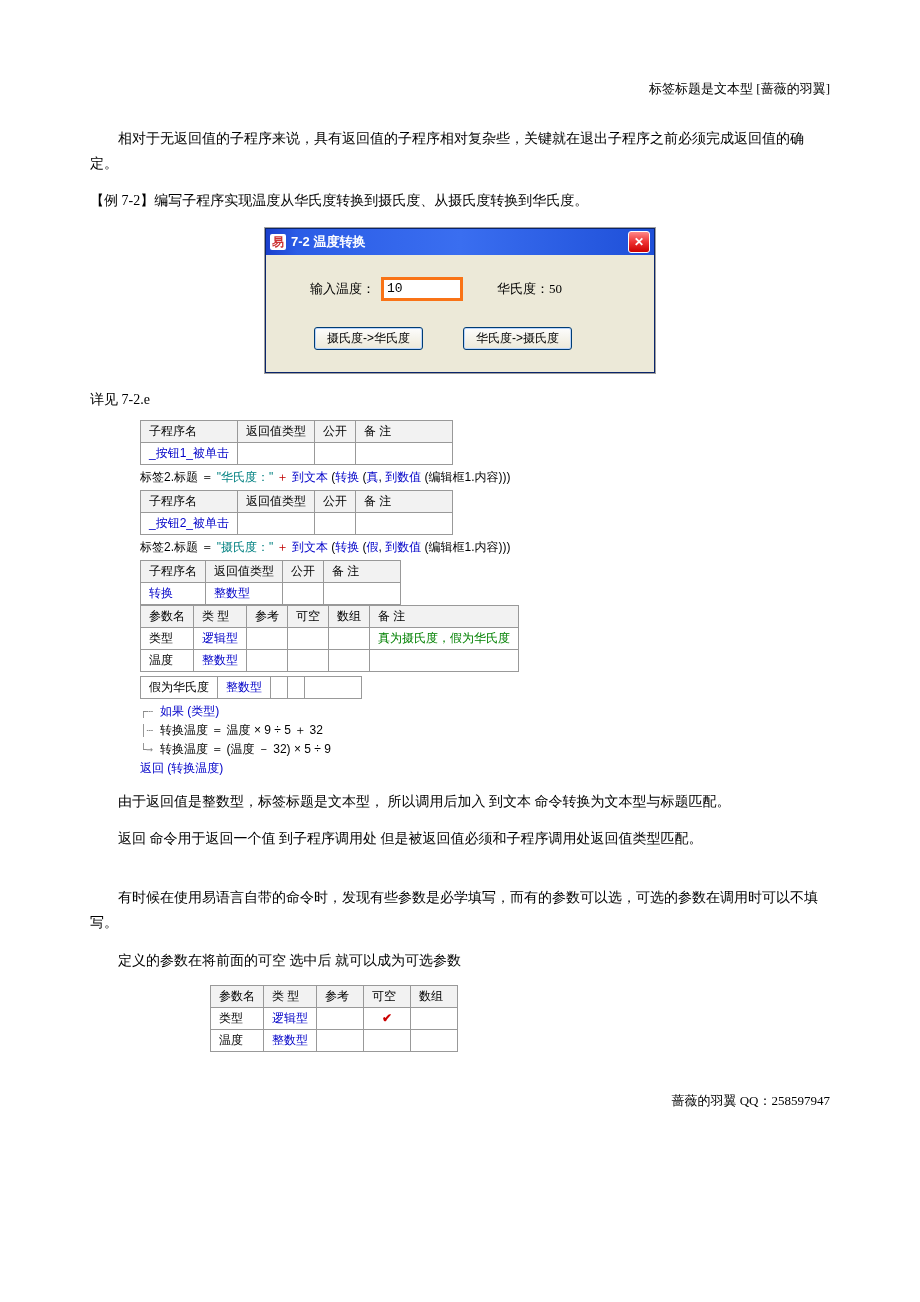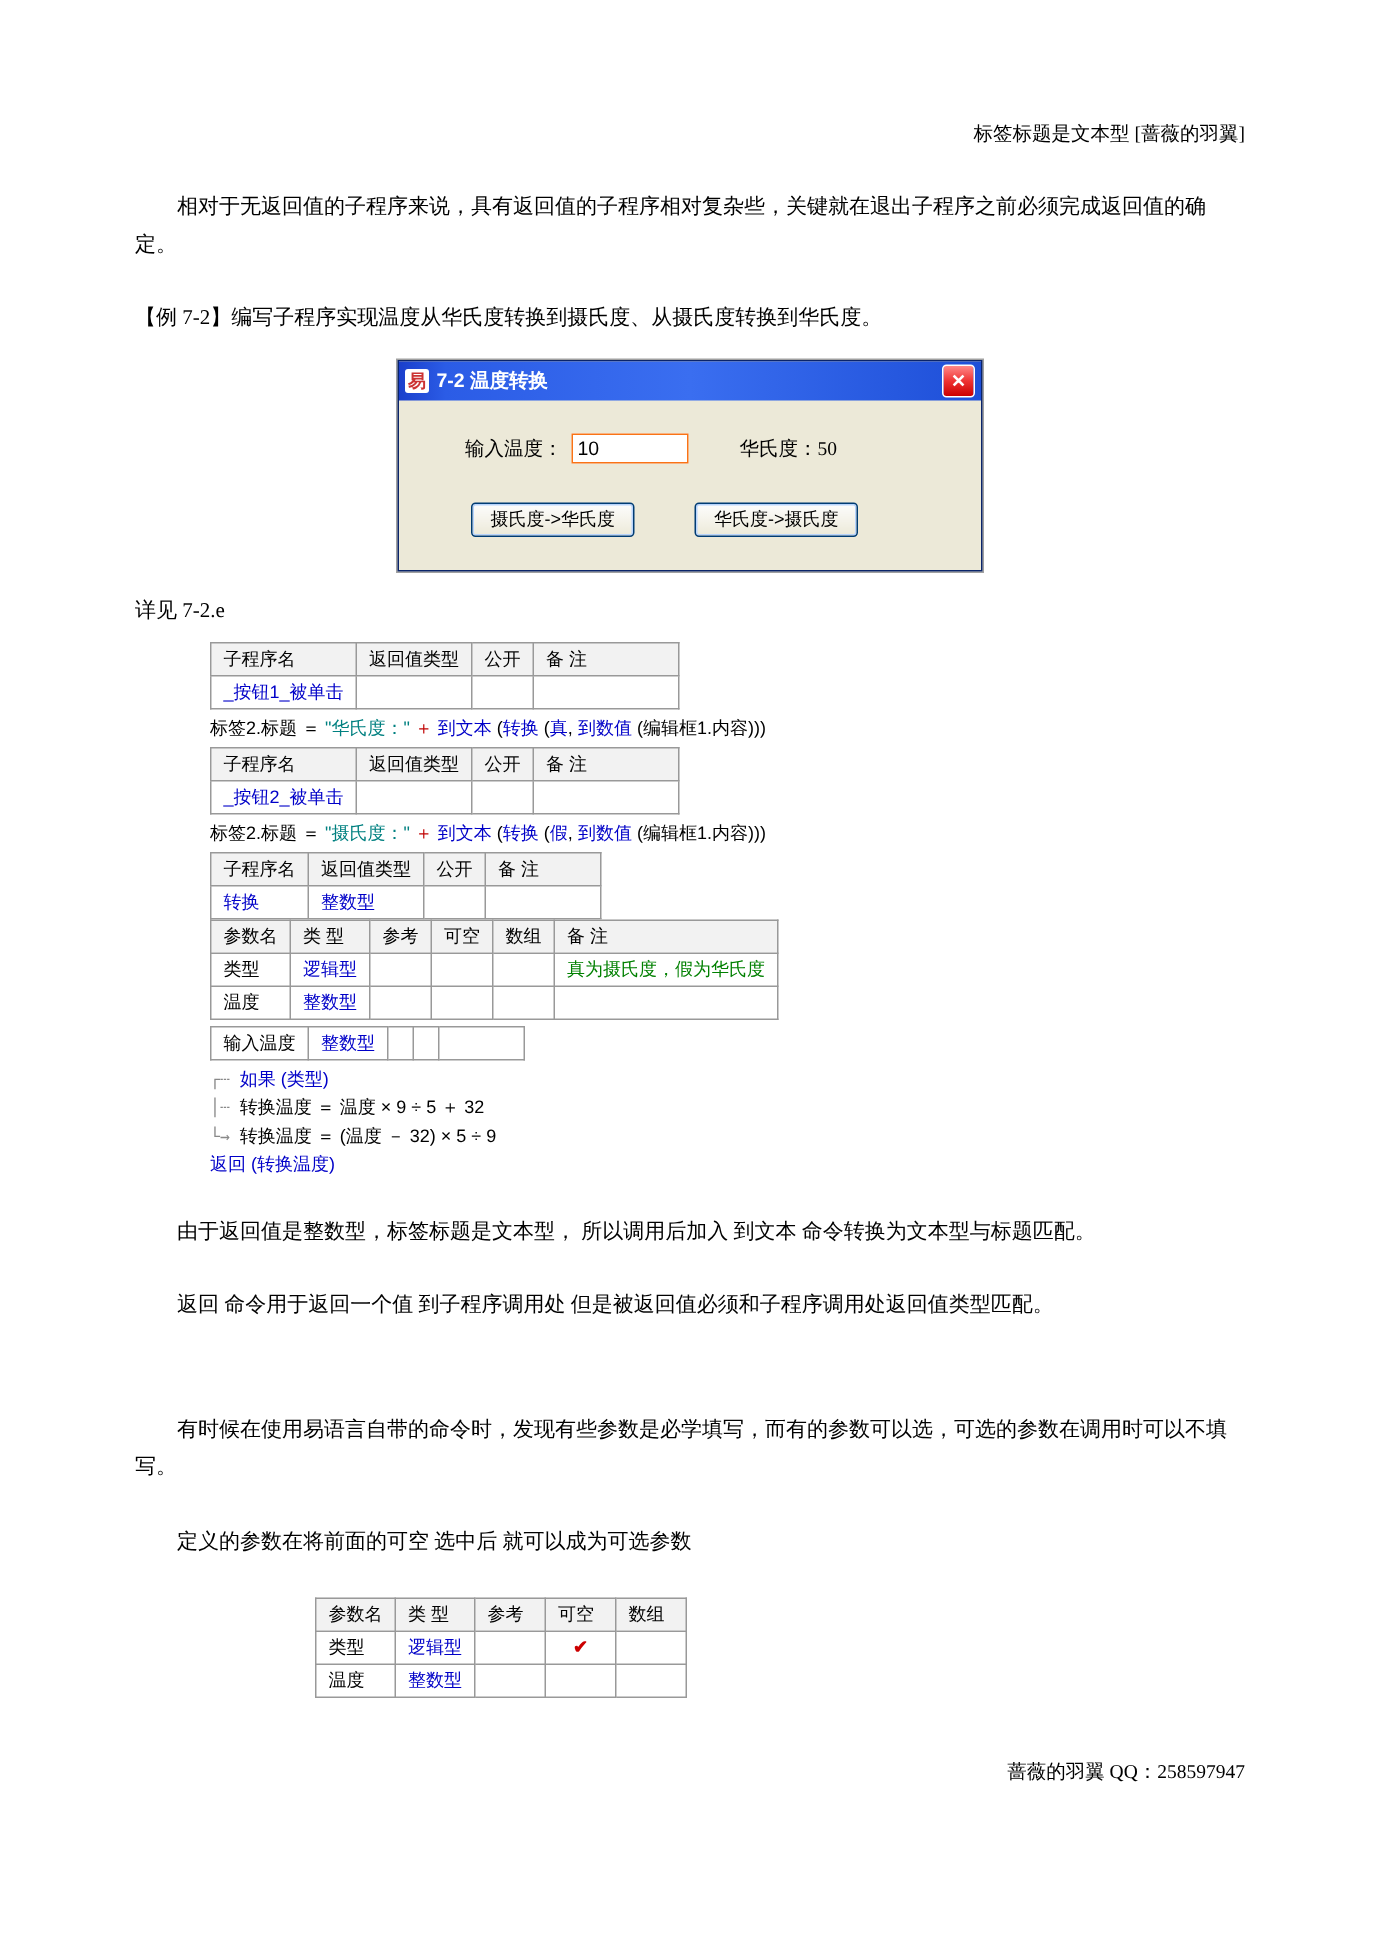--- a/index.html
+++ b/index.html
@@ -14,21 +14,21 @@
   .page {
     padding: 80px 90px 40px 90px;
   }
   .header-right {
     text-align: right;
     font-size: 13px;
     margin-bottom: 28px;
   }
   .para {
     line-height: 1.8;
-    margin: 24px 0;
+    margin: 12px 0;
     text-indent: 2em;
   }
   .para-noindent {
     line-height: 1.8;
     margin: 8px 0;
   }
   .window-wrap {
     margin: 14px auto;
     width: 390px;
   }
@@ -85,24 +85,25 @@
     display: flex;
     align-items: center;
     gap: 6px;
     font-size: 13px;
     margin-bottom: 26px;
     margin-left: 26px;
   }
   .input-row input {
     width: 70px;
     height: 18px;
-    border: 1px solid #f97316;
+    border: 3px solid #f97316;
     background: #fff;
     font-size: 13px;
     padding: 0 3px;
+    font-family: Liberation Mono, monospace;
   }
   .result-label {
     margin-left: 28px;
   }
   .btn-row {
     display: flex;
     gap: 40px;
     margin-left: 30px;
   }
   .xp-btn {
@@ -290,21 +291,21 @@
             <td></td>
             <td></td>
             <td></td>
       </tr>
     </tbody>
       </table>
 
     <table class="code-tbl" style="margin-top:4px">
       <tbody>
       <tr>
-        <td>输入温度</td>
+        <td>假为华氏度</td>
         <td class="cell-blue">整数型</td>
         <td></td>
             <td></td>
             <td style="width:40px"></td>
       </tr>
     </tbody>
       </table>
 
     <div style="margin-top:4px">
       <div class="tree-line"><span class="tree-mark">┌┄ </span><span class="tok-blue">如果 (类型)</span></div>

